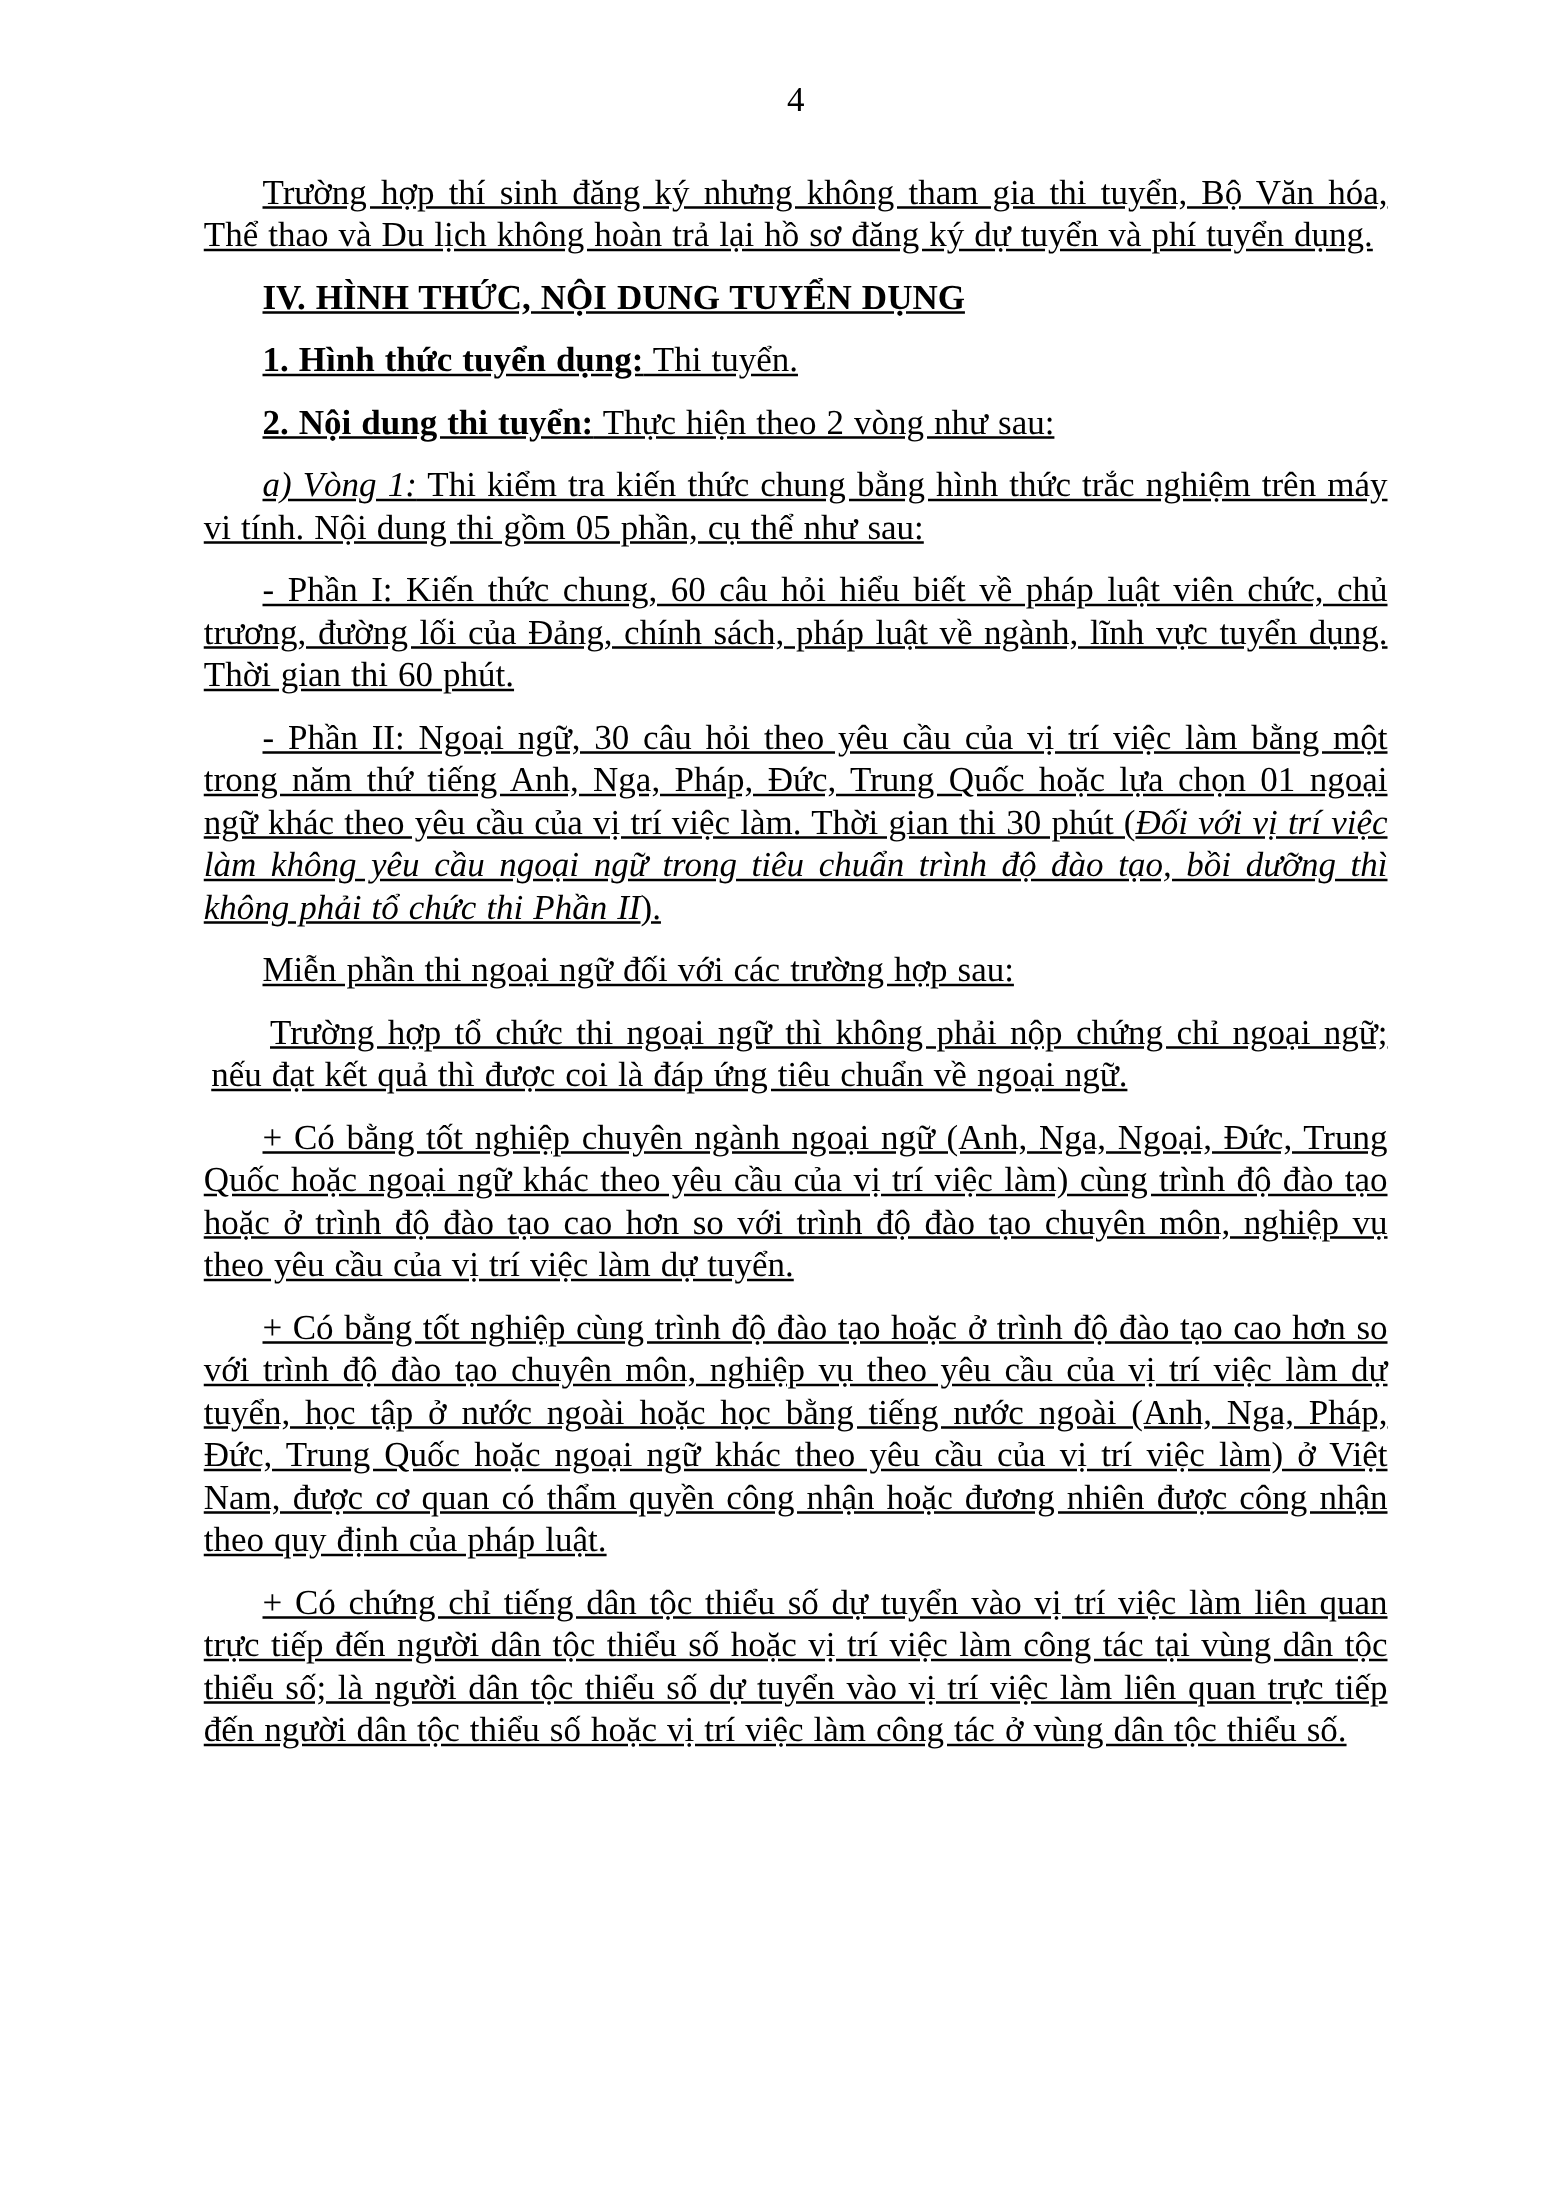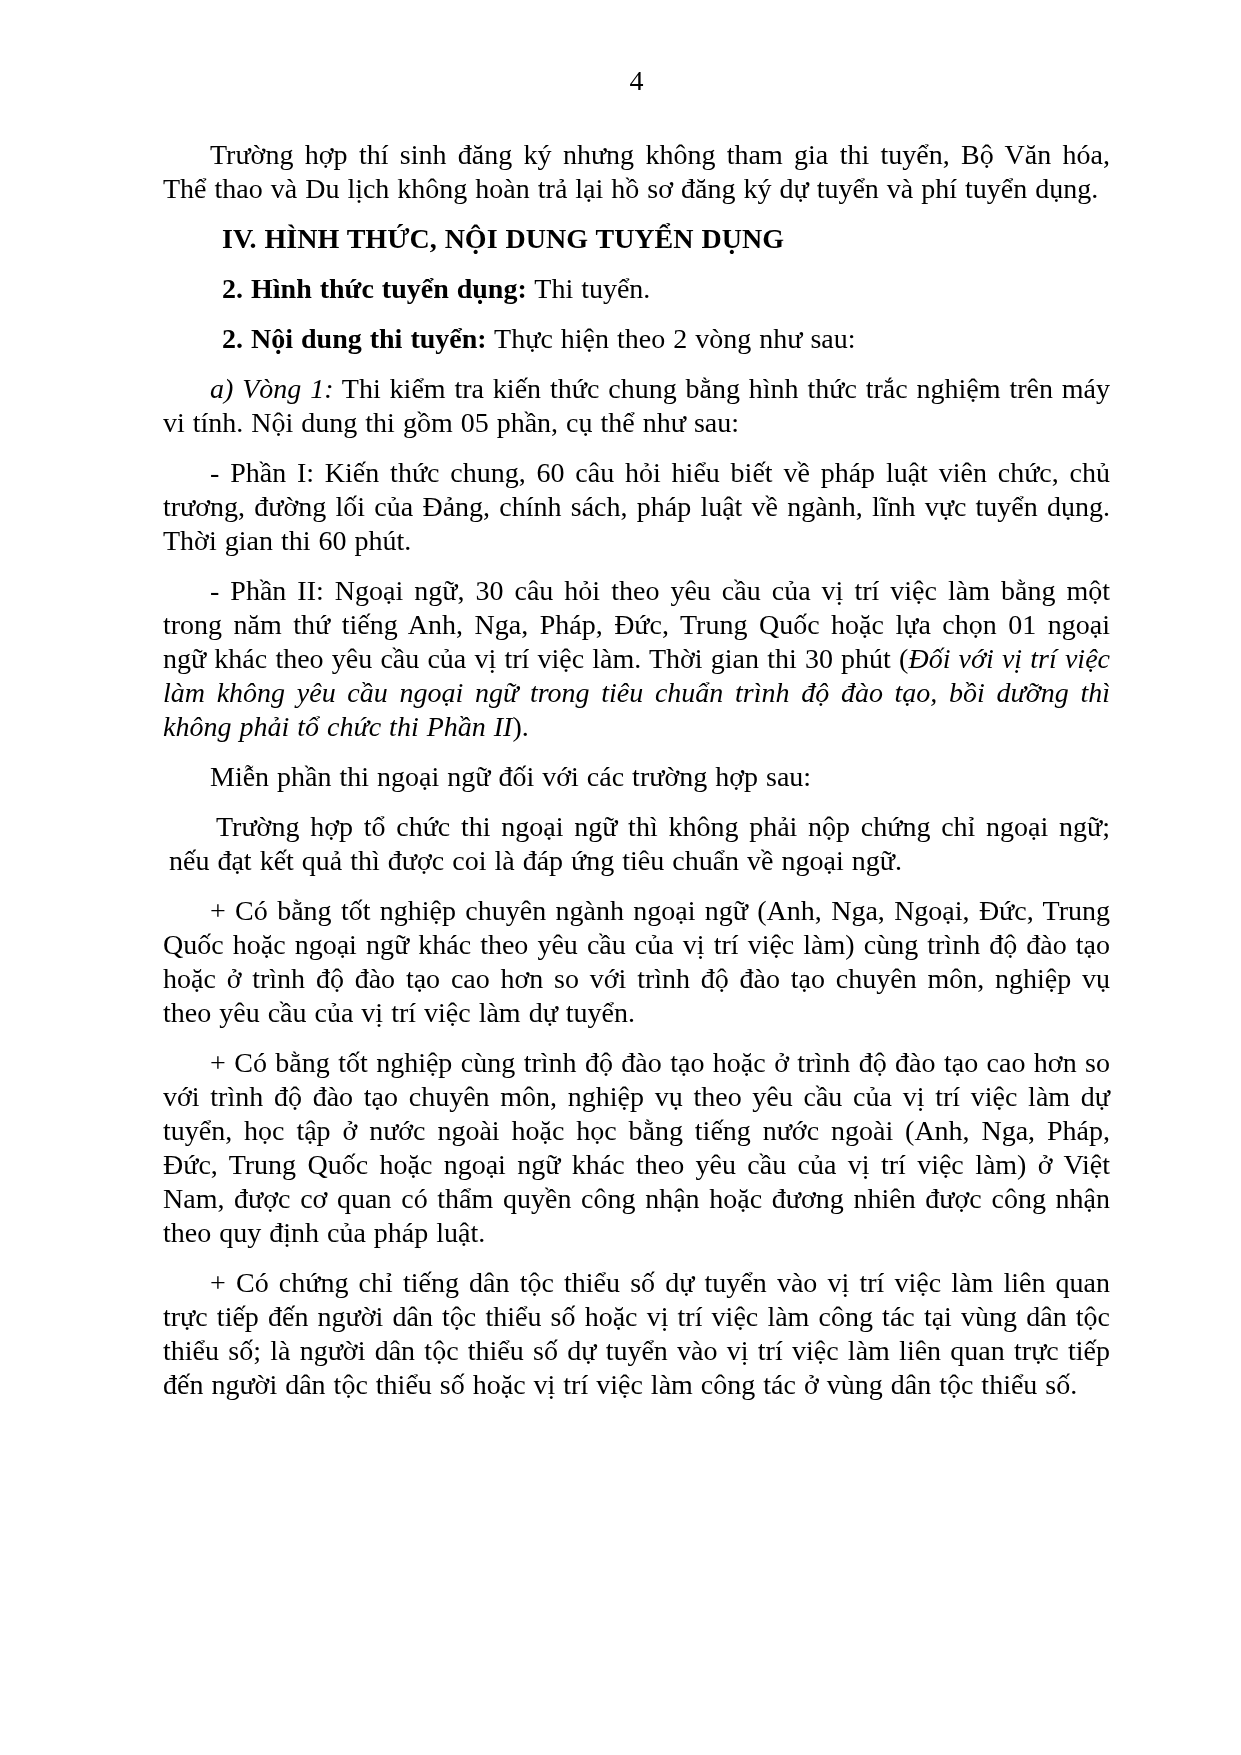--- a/index.html
+++ b/index.html
@@ -19,40 +19,41 @@
   .page-number {
     text-align: center;
     line-height: 34px;
   }
   .content { margin-top: 40px; }
   .para {
     margin: 16px 0 0 0;
     text-indent: 47px;
     text-align: justify;
     word-spacing: 1px;
+    text-decoration: underline;
   }
   .para.first { margin-top: 0; }
   .para.inset { padding-left: 6px; }
-  .seg.b { font-weight: bold; margin-left: 12px; }
+  .seg.b { font-weight: bold; }
   .seg.i { font-style: italic; }
 </style>
 </head>
 <body>
 
 <div class="page">
 
   <div class="page-number">4</div>
 
   <div class="content">
 
     <p class="para first"><span class="seg">Trường hợp thí sinh đăng ký nhưng không tham gia thi tuyển, Bộ Văn hóa, Thể thao và Du lịch không hoàn trả lại hồ sơ đăng ký dự tuyển và phí tuyển dụng.</span></p>
 
     <p class="para"><span class="seg b">IV. HÌNH THỨC, NỘI DUNG TUYỂN DỤNG</span></p>
 
-    <p class="para"><span class="seg b">2. Hình thức tuyển dụng:</span><span class="seg"> Thi tuyển.</span></p>
+    <p class="para"><span class="seg b">1. Hình thức tuyển dụng:</span><span class="seg"> Thi tuyển.</span></p>
 
     <p class="para"><span class="seg b">2. Nội dung thi tuyển:</span><span class="seg"> Thực hiện theo 2 vòng như sau:</span></p>
 
     <p class="para"><span class="seg i">a) Vòng 1:</span><span class="seg"> Thi kiểm tra kiến thức chung bằng hình thức trắc nghiệm trên máy vi tính. Nội dung thi gồm 05 phần, cụ thể như sau:</span></p>
 
     <p class="para"><span class="seg">- Phần I: Kiến thức chung, 60 câu hỏi hiểu biết về pháp luật viên chức, chủ trương, đường lối của Đảng, chính sách, pháp luật về ngành, lĩnh vực tuyển dụng. Thời gian thi 60 phút.</span></p>
 
     <p class="para"><span class="seg">- Phần II: Ngoại ngữ, 30 câu hỏi theo yêu cầu của vị trí việc làm bằng một trong năm thứ tiếng Anh, Nga, Pháp, Đức, Trung Quốc hoặc lựa chọn 01 ngoại ngữ khác theo yêu cầu của vị trí việc làm. Thời gian thi 30 phút (</span><span class="seg i">Đối với vị trí việc làm không yêu cầu ngoại ngữ trong tiêu chuẩn trình độ đào tạo, bồi dưỡng thì không phải tổ chức thi Phần II</span><span class="seg">).</span></p>
 
     <p class="para"><span class="seg">Miễn phần thi ngoại ngữ đối với các trường hợp sau:</span></p>

